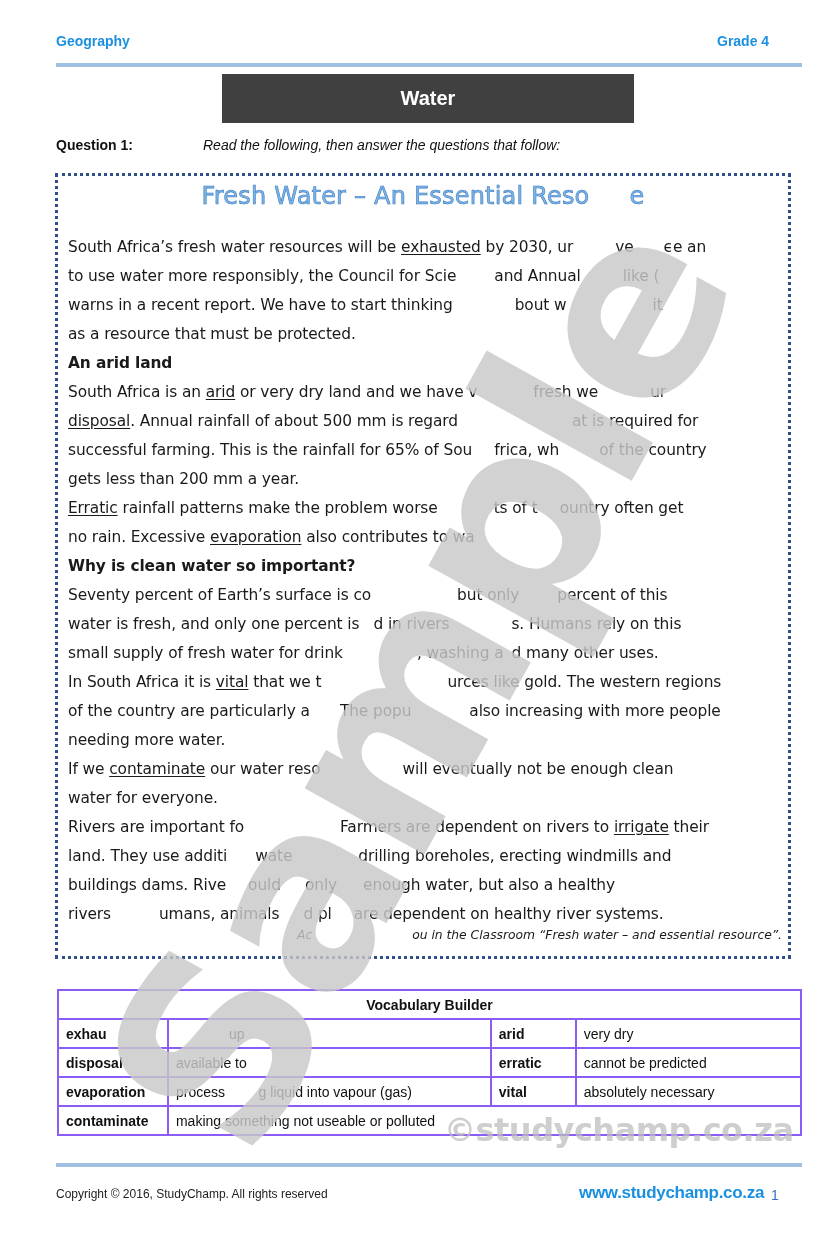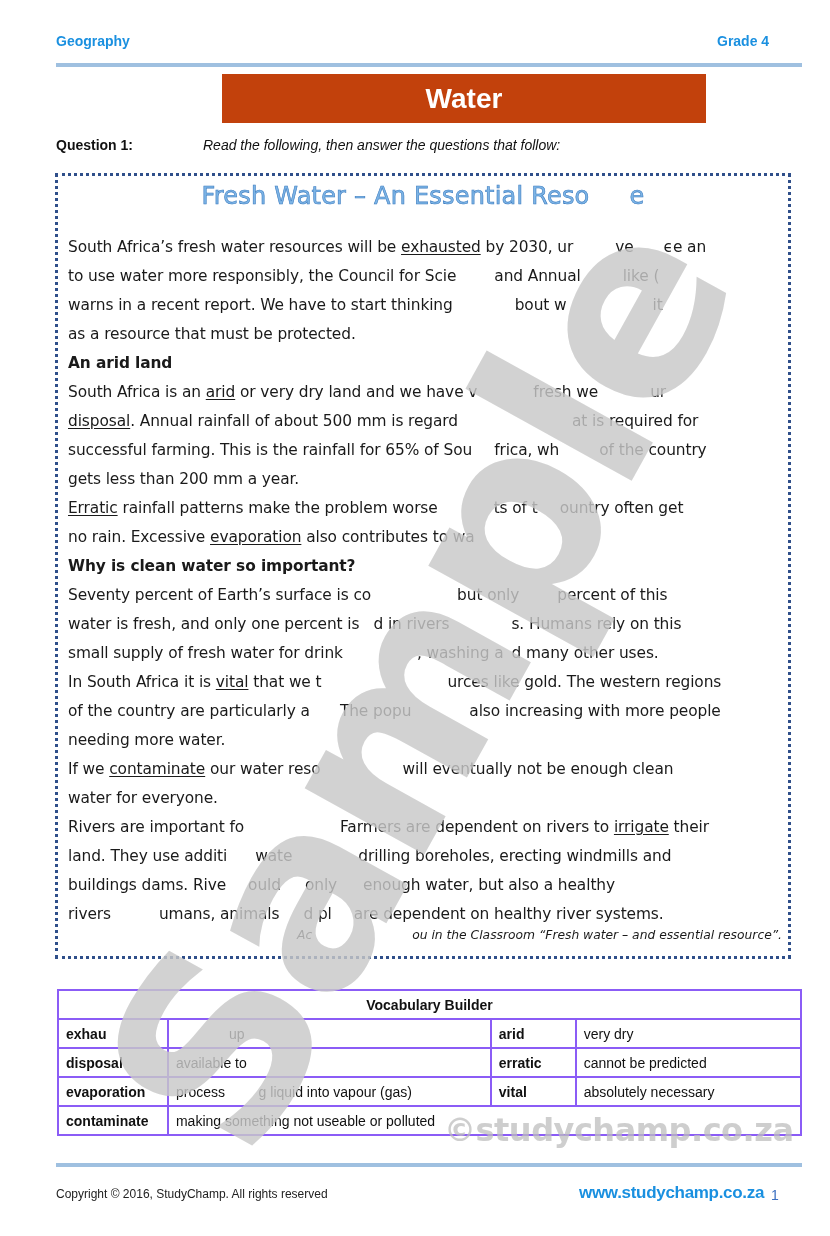--- a/index.html
+++ b/index.html
@@ -4,22 +4,22 @@
 <style>
   html, body { margin: 0; padding: 0; }
   body {
     width: 830px; height: 1236px; position: relative; overflow: hidden;
     background: #ffffff; font-family: "DejaVu Sans", sans-serif; color: #111;
   }
   .abs { position: absolute; }
   .hdr { top: 33px; font-family: "Liberation Sans", sans-serif; font-weight: bold; font-size: 14px; color: #1a90e0; }
   .rule { left: 56px; width: 746px; height: 4px; background: #9fc0e0; }
   .title-bar {
-    left: 222px; top: 74px; width: 484px; height: 49px; background: #c2410c;
-    color: #fff; font-family: "Liberation Sans", sans-serif; font-weight: bold; font-size: 28px;
+    left: 222px; top: 74px; width: 412px; height: 49px; background: #404040;
+    color: #fff; font-family: "Liberation Sans", sans-serif; font-weight: bold; font-size: 20px;
     display: flex; align-items: center; justify-content: center;
   }
   .question { left: 56px; top: 137px; font-family: "Liberation Sans", sans-serif; font-size: 14px; }
   .question .q-label { font-weight: bold; display: inline-block; width: 110px; }
   .question .q-text { font-style: italic; margin-left: 37px; }
   .reading-box {
     left: 55px; top: 173px; width: 736px; height: 786px;
     border: 3px dotted #2f4f8a; box-sizing: border-box;
   }
   .reading-title {

